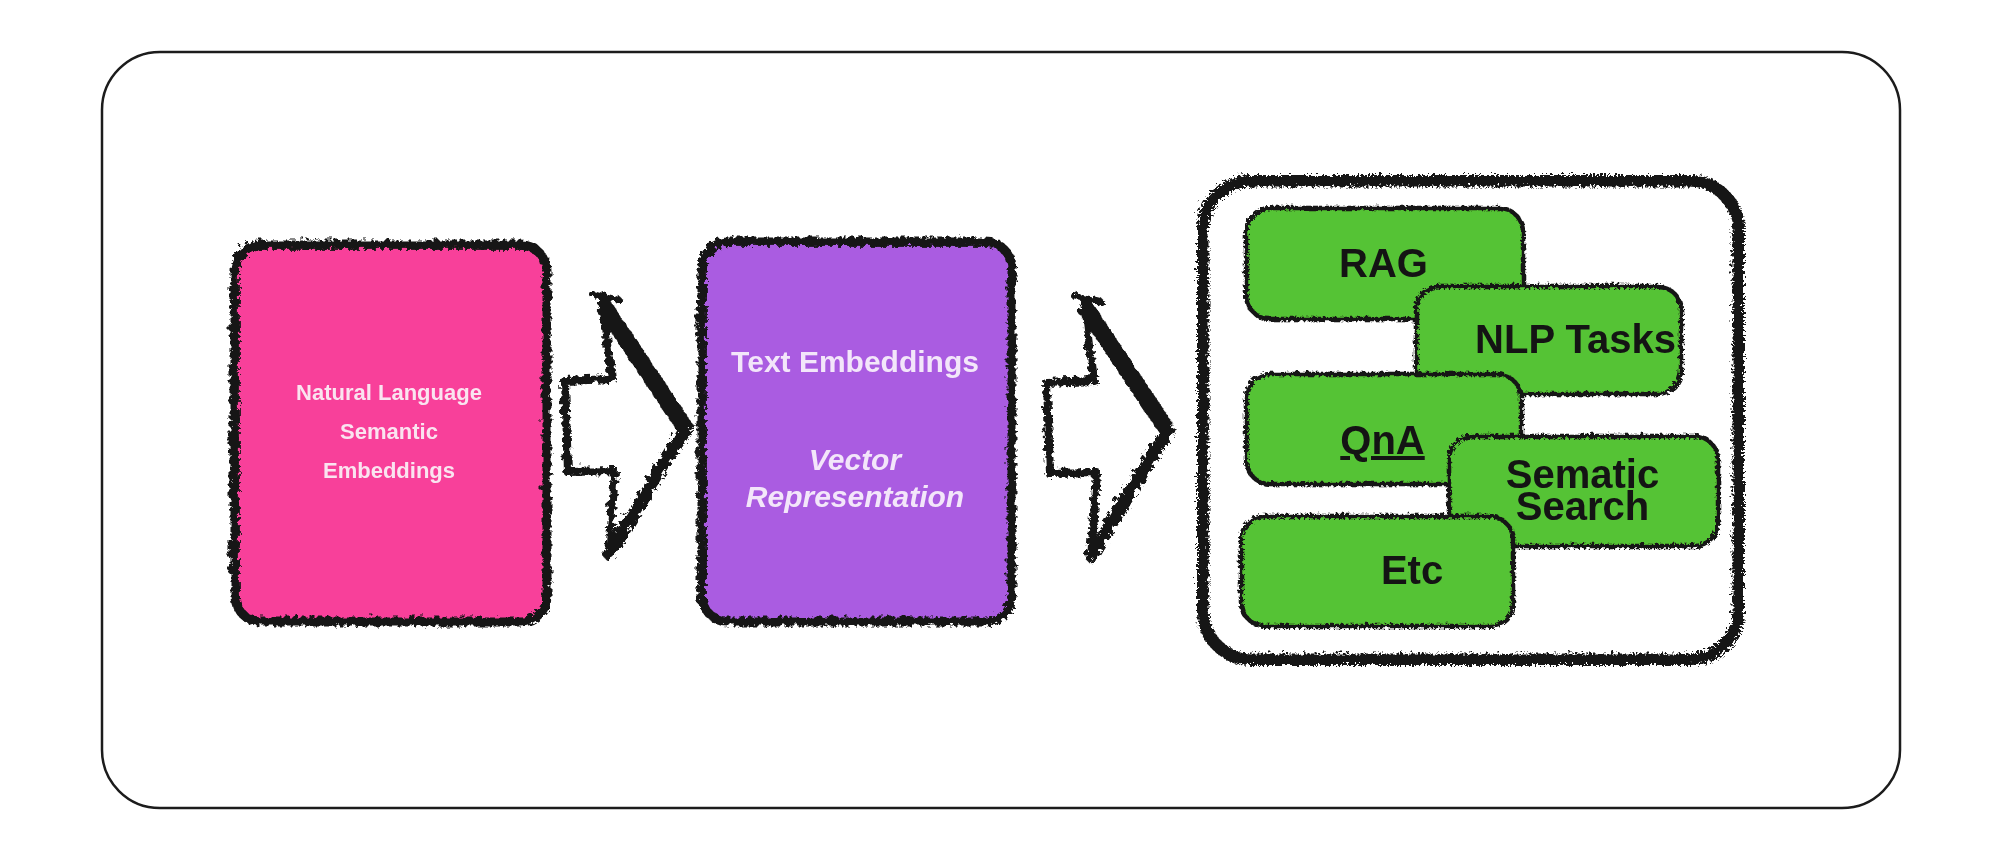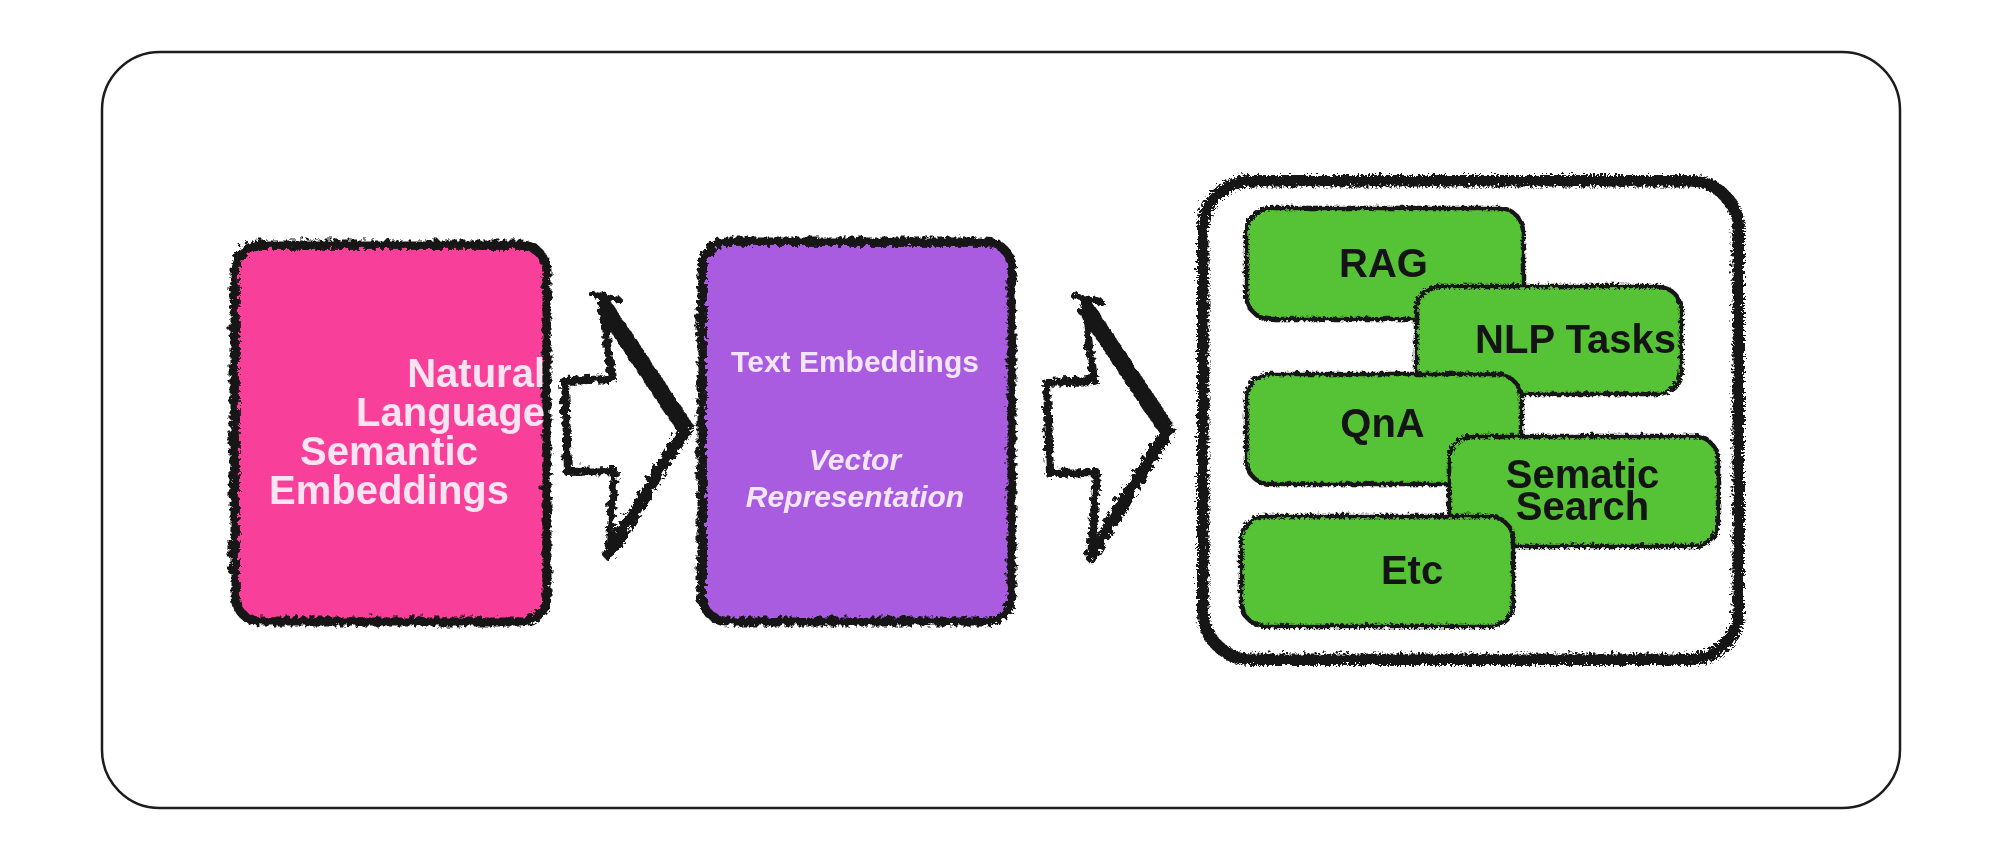--- a/index.html
+++ b/index.html
@@ -26,21 +26,21 @@
     flex-direction: column;
     align-items: center;
     justify-content: center;
     text-align: center;
     font-weight: bold;
     pointer-events: none;
   }
   .input-label {
     left: 233px; top: 243px; width: 312px; height: 377px;
     color: #FAE4F0;
-    font-size: 40px;
+    font-size: 22px;
     line-height: 39px;
     text-align: right;
   }
   .emb-label {
     left: 700px; top: 240px; width: 310px; height: 380px;
     color: #F3E6FA;
     font-size: 30px;
   }
   .emb-title {
     line-height: 34px;
@@ -134,17 +134,17 @@
   </div>
 
   <div class="label emb-label">
     <span class="emb-title">Text Embeddings</span>
     <span class="emb-sub">Vector</span>
     <span class="emb-sub">Representation</span>
   </div>
 
   <div class="label app-label" style="left:1245px; top:207px; width:277px; height:111px;">RAG</div>
   <div class="label app-label" style="left:1415px; top:285px; width:265px; height:108px;margin-left:28px;">NLP Tasks</div>
-  <div class="label app-label" style="left:1245px; top:368px; width:275px; height:110px;">QnA</div>
+  <div class="label app-label" style="left:1245px; top:385px; width:275px; height:110px;text-decoration:underline;">QnA</div>
   <div class="label app-label" style="left:1448px; top:435px; width:269px; height:110px;">Sematic Search</div>
   <div class="label app-label" style="left:1276px; top:515px; width:272px; height:110px;">Etc</div>
 
 </div>
 
 </body></html>

